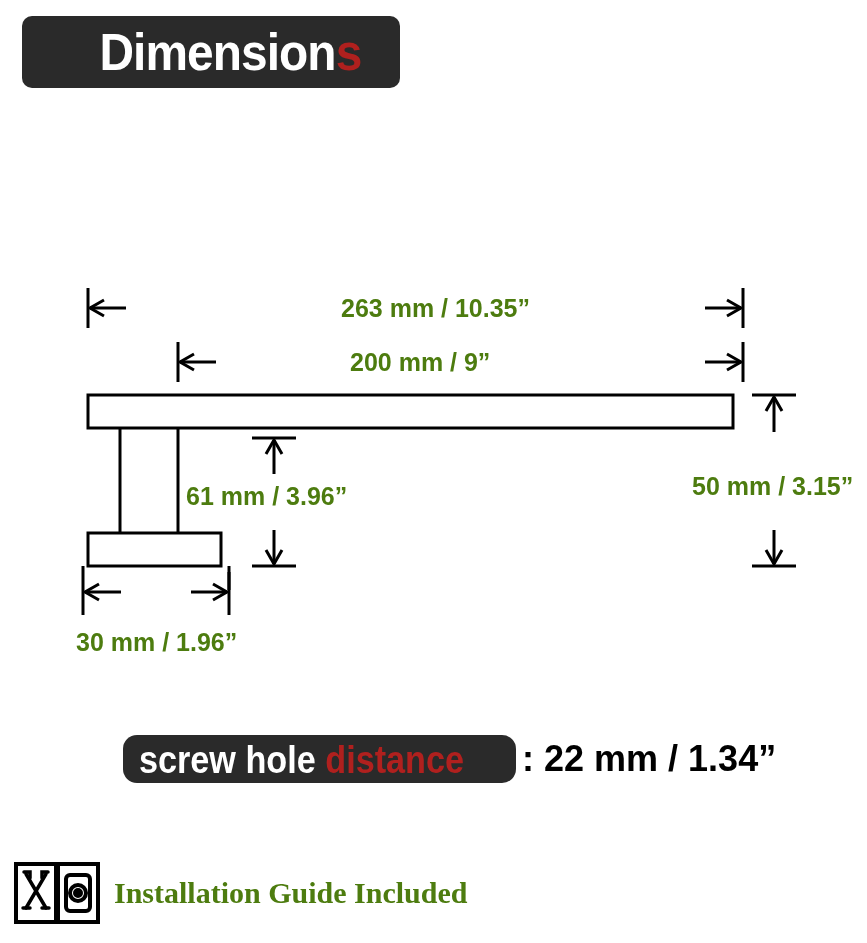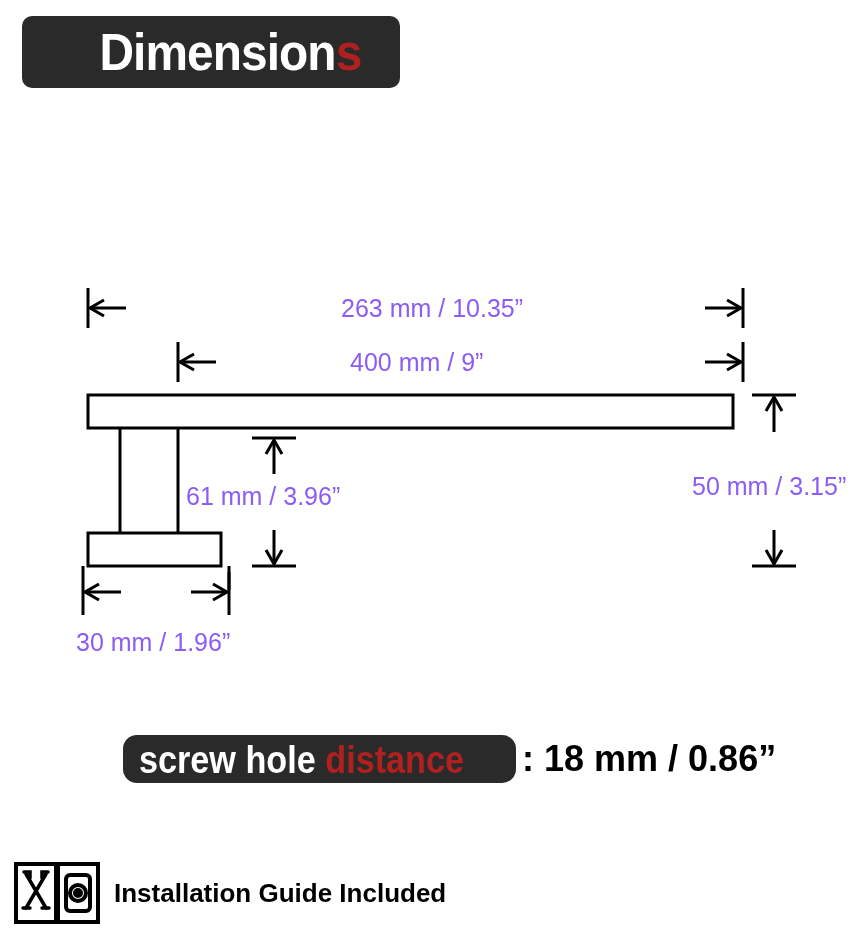--- a/index.html
+++ b/index.html
@@ -53,24 +53,24 @@
     width: 867px;
     height: 440px;
   }
   #drawing svg {
     display: block;
   }
 
   .dim-label {
     position: absolute;
     font-family: "Liberation Sans", sans-serif;
-    font-weight: normal;
+    font-weight: bold;
     font-size: 25px;
     white-space: nowrap;
-    color: #8b5cf6;
+    color: #4d7c0f;
   }
 
   
   #screw-row {
     position: absolute;
     left: 0;
     top: 735px;
     width: 867px;
     display: flex;
     align-items: center;
@@ -115,24 +115,24 @@
     display: flex;
     align-items: center;
     gap: 12px;
   }
   #install-icon {
     width: 88px;
     height: 62px;
     flex: none;
   }
   #install-text {
-    font-family: Liberation Sans, sans-serif;
-    font-weight: bold;
-    font-size: 26px;
-    color: #000000;
+    font-family: Liberation Serif, serif;
+    font-weight: bold;
+    font-size: 30px;
+    color: #4d7c0f;
     white-space: nowrap;
   }
 </style>
 </head>
 <body>
 
 <div id="title-badge">
   <div class="title-text"><span>Dimension</span><span class="title-accent">s</span></div>
 </div>
 
@@ -180,34 +180,34 @@
       <path d="M 229 322 L 229 365" stroke-width="3"></path>
       <path d="M 121 342 L 85 342" stroke-width="3"></path>
       <path d="M 99 334 L 85 342 L 99 350" stroke-width="3"></path>
       <path d="M 191 342 L 227 342" stroke-width="3"></path>
       <path d="M 213 334 L 227 342 L 213 350" stroke-width="3"></path>
     </g>
   </svg>
 
   <div class="dim-label" style="left:341px; top:44px;">263  mm / 10.35”</div>
 
-  <div class="dim-label" style="left:350px; top:98px;">400  mm / 9”</div>
+  <div class="dim-label" style="left:350px; top:98px;">200  mm / 9”</div>
 
   <div class="dim-label" style="left:186px; top:232px;">61  mm / 3.96”</div>
 
   <div class="dim-label" style="left:692px; top:222px;">50  mm / 3.15”</div>
 
   <div class="dim-label" style="left:76px; top:378px;">30  mm / 1.96”</div>
 </div>
 
 <div id="screw-row">
   <div id="screw-badge">
     <span class="screw-main"><span>screw hole </span><span class="screw-accent">distance</span></span>
   </div>
-  <span id="screw-value"><span>:</span> <span>18 mm / 0.86”</span></span>
+  <span id="screw-value"><span>:</span> <span>22 mm / 1.34”</span></span>
 </div>
 
 <div id="install-row">
   <span id="install-icon">
     <svg width="88" height="62" viewBox="0 0 88 62" xmlns="http://www.w3.org/2000/svg">
 
       <rect x="2" y="2" width="40" height="58" fill="#ffffff" stroke="#000000" stroke-width="4"></rect>
       <rect x="44" y="2" width="40" height="58" fill="#ffffff" stroke="#000000" stroke-width="4"></rect>
 
       <g stroke="#000000" stroke-width="3.5" fill="none" stroke-linecap="round">

